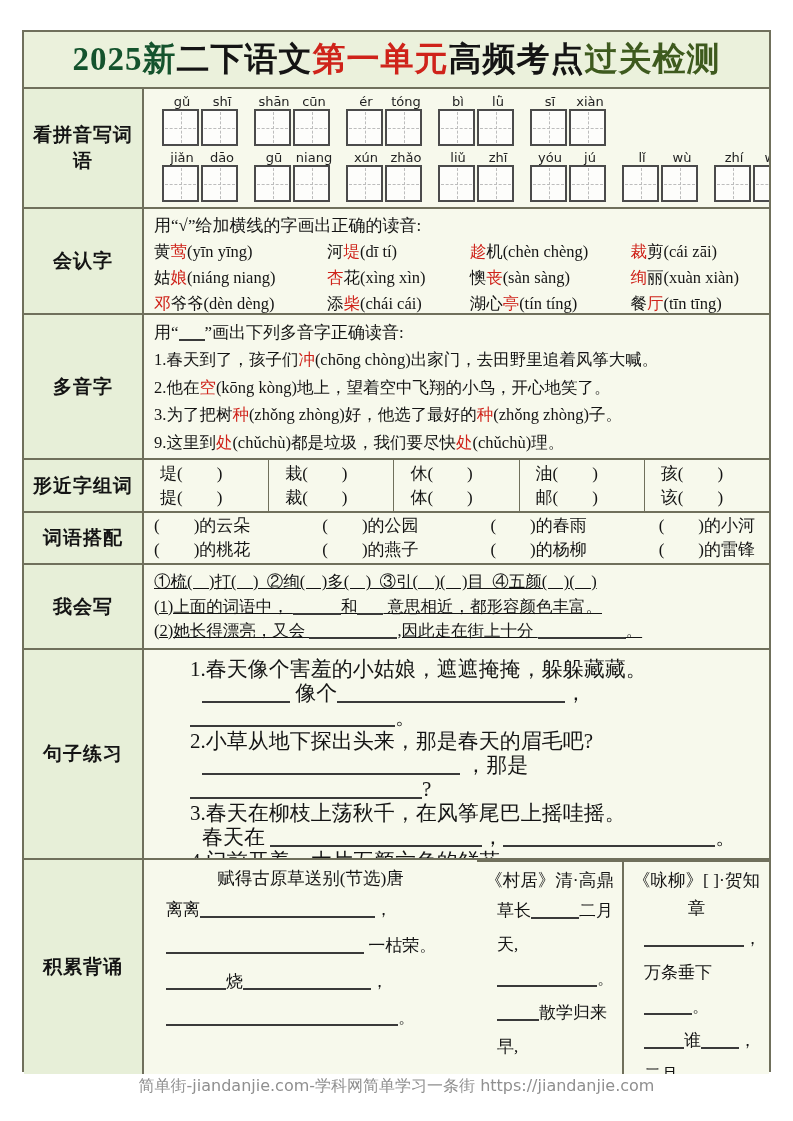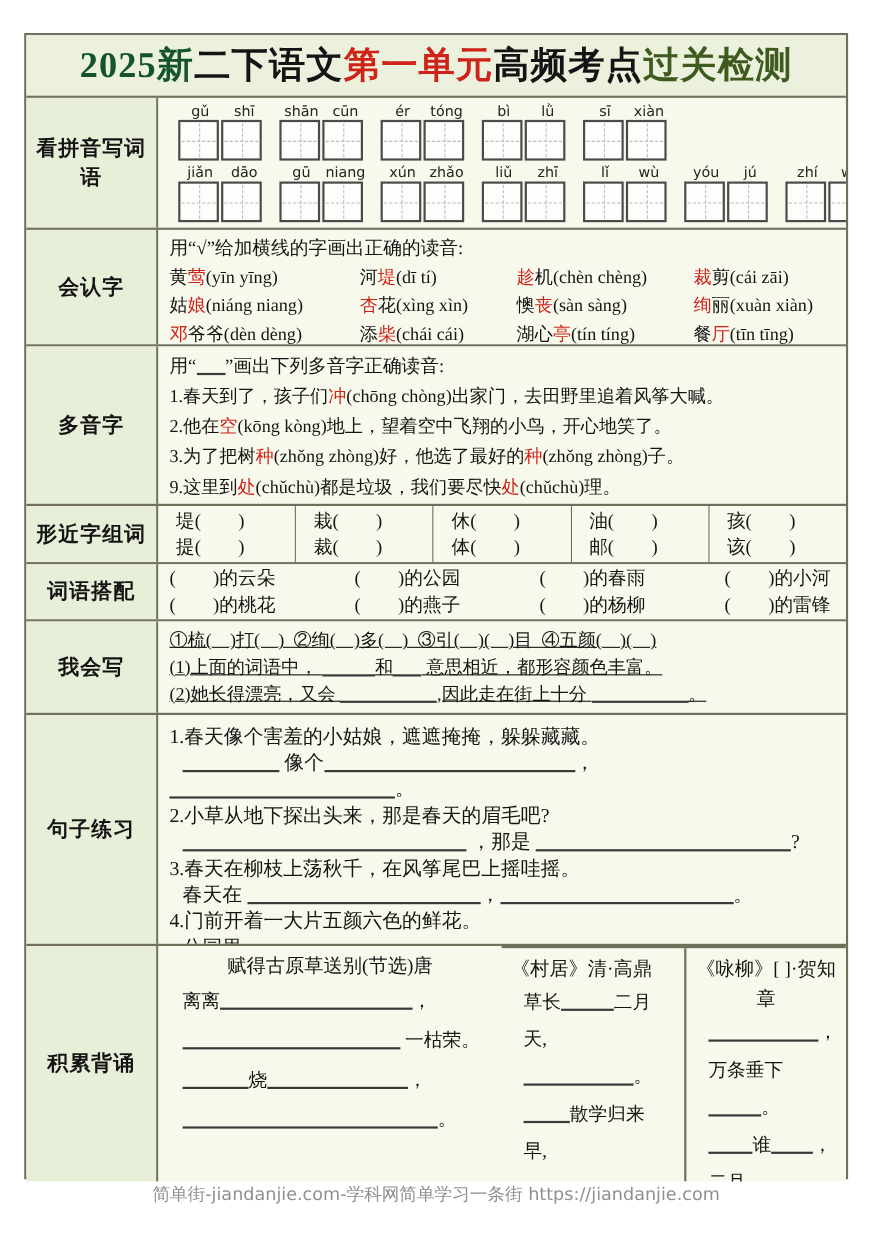--- a/index.html
+++ b/index.html
@@ -56,30 +56,30 @@
   .r5 .content{display:flex;flex-direction:column;justify-content:center;padding-right:14px;}
   .drow{display:flex;justify-content:space-between;font-size:17px;line-height:24px;}
   .ditem{white-space:pre-wrap;}
   
   .r6{min-height:85px;}
   .r6 .content{display:flex;flex-direction:column;justify-content:space-evenly;text-decoration:underline;}
   .xie-line{font-size:16.5px;white-space:pre-wrap;}
   
   .r7{min-height:210px;}
   .r7 .content{display:flex;flex-direction:column;justify-content:space-between;padding:7px 8px 10px 10px;}
-  .jz-line{font-size:18px;line-height:24px;white-space:nowrap;}
+  .jz-line{font-size:21px;line-height:24px;white-space:nowrap;margin-left:36px;}
   
   .r8{min-height:216px;}
   .r8 .content{padding:0;display:flex;flex-direction:row;}
   .bs-top{height:106px;padding:4px 10px;}
   .bs-title{text-align:center;font-size:17.5px;line-height:28px;}
   .bs-line{font-size:17px;line-height:36px;padding-left:12px;white-space:nowrap;}
   .bs-bottom{flex:1;display:flex;border-top:2px solid var(--line);}
   .bs-half{flex:1;padding:4px 8px;}
-  .bs-half.right{border-left:2px solid var(--line);margin-left:21px;}
+  .bs-half.right{border-left:2px solid var(--line);}
   .bs-half .bs-line{line-height:34px;}
   
   .footer{position:absolute;left:0;top:1076px;width:100%;text-align:center;color:#8f8f8f;
     font-size:16px;font-family:"DejaVu Sans","Liberation Sans",sans-serif;}
 </style>
 </head>
 <body>
 
 <div class="paper">
 
@@ -182,32 +182,32 @@
               <span>liǔ</span>
               <span>zhī</span>
             </div>
             <div class="pboxes">
               <div class="wbox"></div>
               <div class="wbox"></div>
             </div>
           </div>
           <div class="pgroup">
             <div class="plabels">
+              <span>yóu</span>
+              <span>jú</span>
+            </div>
+            <div class="pboxes">
+              <div class="wbox"></div>
+              <div class="wbox"></div>
+            </div>
+          </div>
+          <div class="pgroup">
+            <div class="plabels">
               <span>lǐ</span>
               <span>wù</span>
-            </div>
-            <div class="pboxes">
-              <div class="wbox"></div>
-              <div class="wbox"></div>
-            </div>
-          </div>
-          <div class="pgroup">
-            <div class="plabels">
-              <span>yóu</span>
-              <span>jú</span>
             </div>
             <div class="pboxes">
               <div class="wbox"></div>
               <div class="wbox"></div>
             </div>
           </div>
           <div class="pgroup">
             <div class="plabels">
               <span>zhí</span>
               <span>wù</span>

